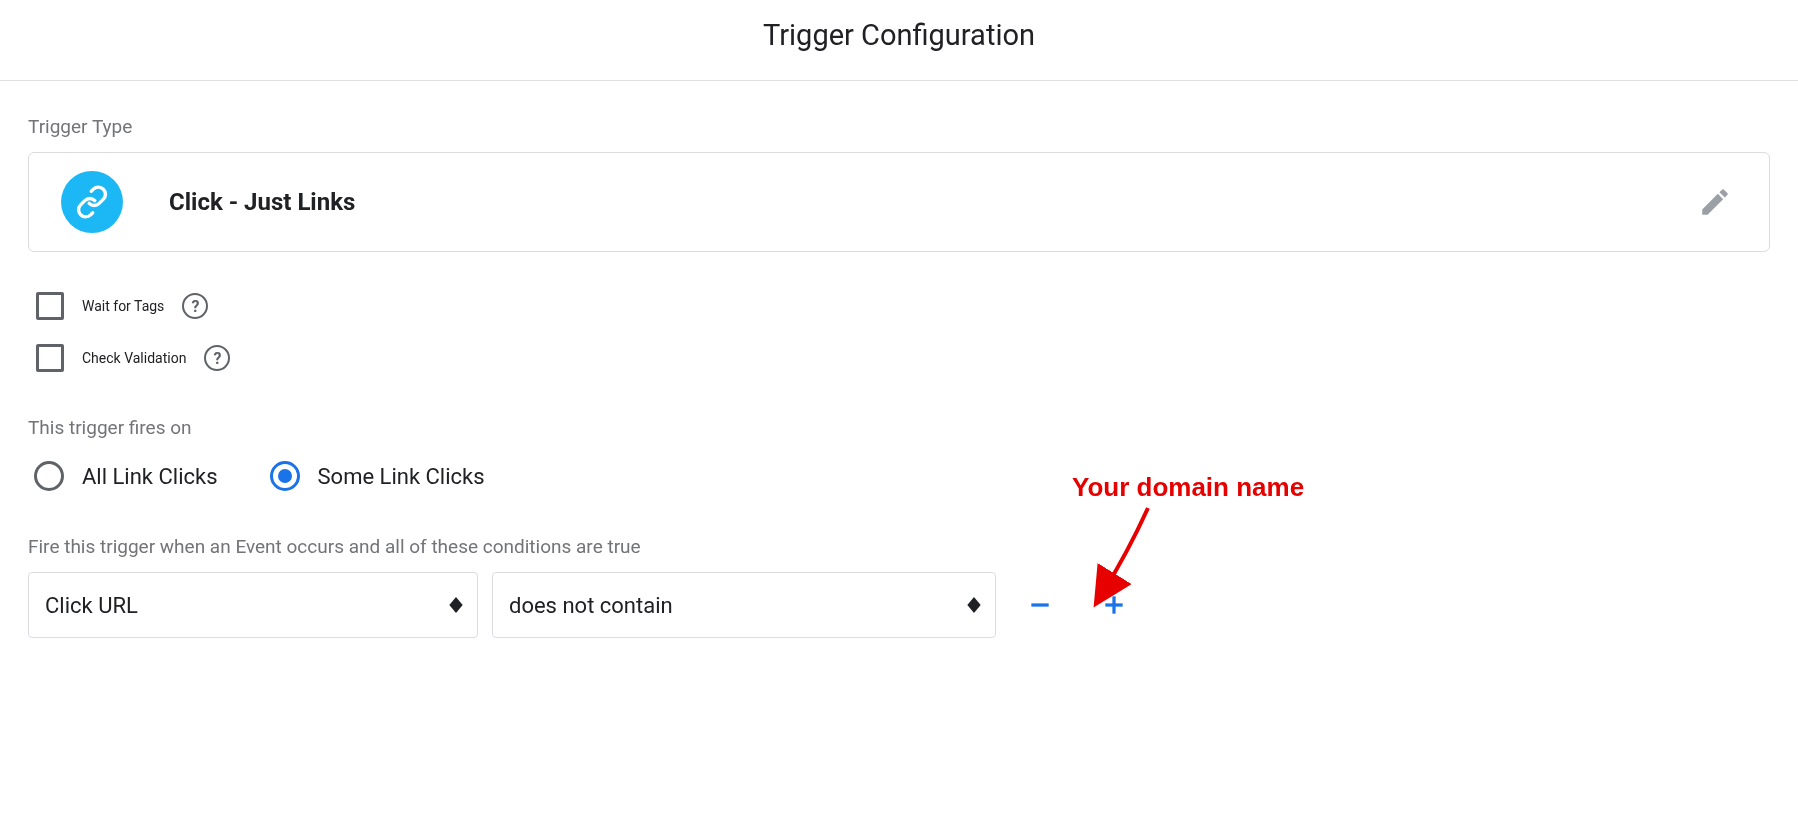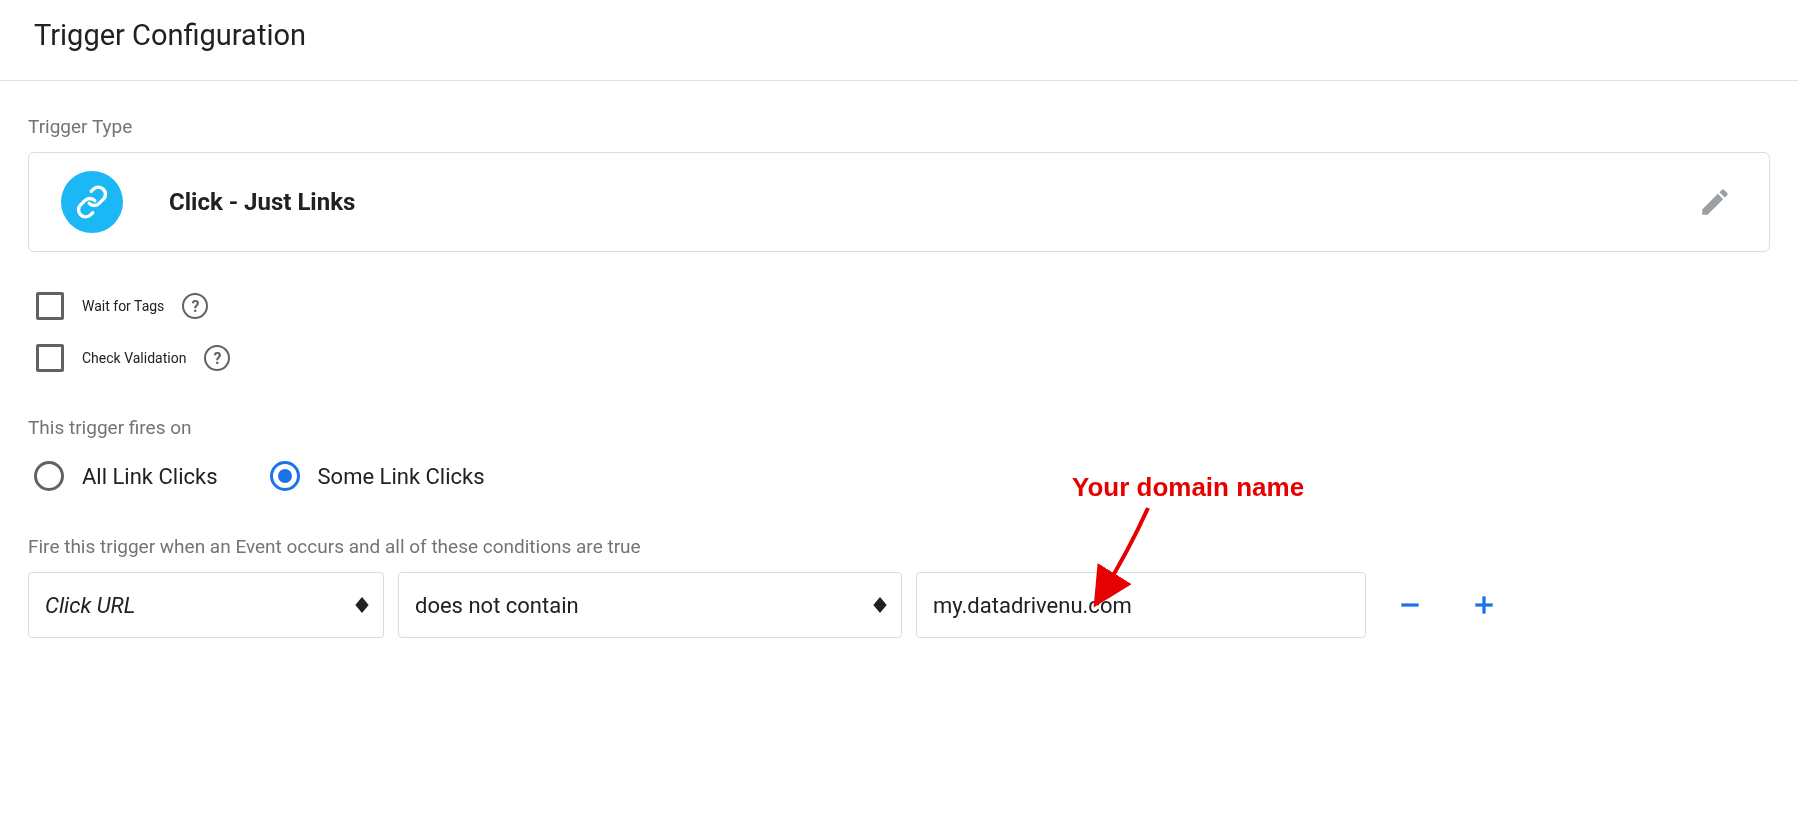--- a/index.html
+++ b/index.html
@@ -7,20 +7,21 @@
     margin: 0;
     padding: 0;
     font-family: Roboto, "Helvetica Neue", Arial, sans-serif;
     background: #fff;
     color: #202124;
     width: 1798px;
   }
   .header {
     padding: 18px 34px 28px 34px;
     border-bottom: 1px solid #e0e0e0;
+    text-align: center;
   }
   .header h1 {
     margin: 0;
     font-size: 29px;
     font-weight: 400;
     color: #202124;
   }
   .section {
     padding: 34px 28px 0 28px;
   }
@@ -172,21 +173,21 @@
   .input-box {
     border: 1px solid #dadce0;
     border-radius: 4px;
     height: 66px;
     padding: 0 16px;
     font-size: 22px;
     color: #202124;
     font-family: inherit;
     outline: none;
   }
-  .w1 { width: 356px; font-style: italic; }
+  .w1 { width: 450px; }
   .w2 { width: 504px; }
   .w3 { width: 450px; }
   .icon-btn {
     width: 60px;
     height: 60px;
     display: flex;
     align-items: center;
     justify-content: center;
     color: #1a73e8;
     cursor: pointer;
@@ -274,21 +275,20 @@
         <span>does not contain</span>
         <span class="select-arrows">
           <svg width="14" height="8" viewBox="0 0 10 6">
               <path d="M0 6 L5 0 L10 6 Z" fill="#202124"></path>
             </svg>
           <svg width="14" height="8" viewBox="0 0 10 6">
               <path d="M0 0 L5 6 L10 0 Z" fill="#202124"></path>
             </svg>
         </span>
       </div>
-      <input class="input-box w3" value="my.datadrivenu.com" style="">
       <span class="icon-btn">
         <svg width="26" height="26" viewBox="0 0 24 24">
             <rect x="4" y="10.5" width="16" height="3" fill="#1a73e8"></rect>
           </svg>
       </span>
       <span class="icon-btn">
         <svg width="26" height="26" viewBox="0 0 24 24">
             <rect x="10.5" y="4" width="3" height="16" fill="#1a73e8"></rect>
             <rect x="4" y="10.5" width="16" height="3" fill="#1a73e8"></rect>
           </svg>

